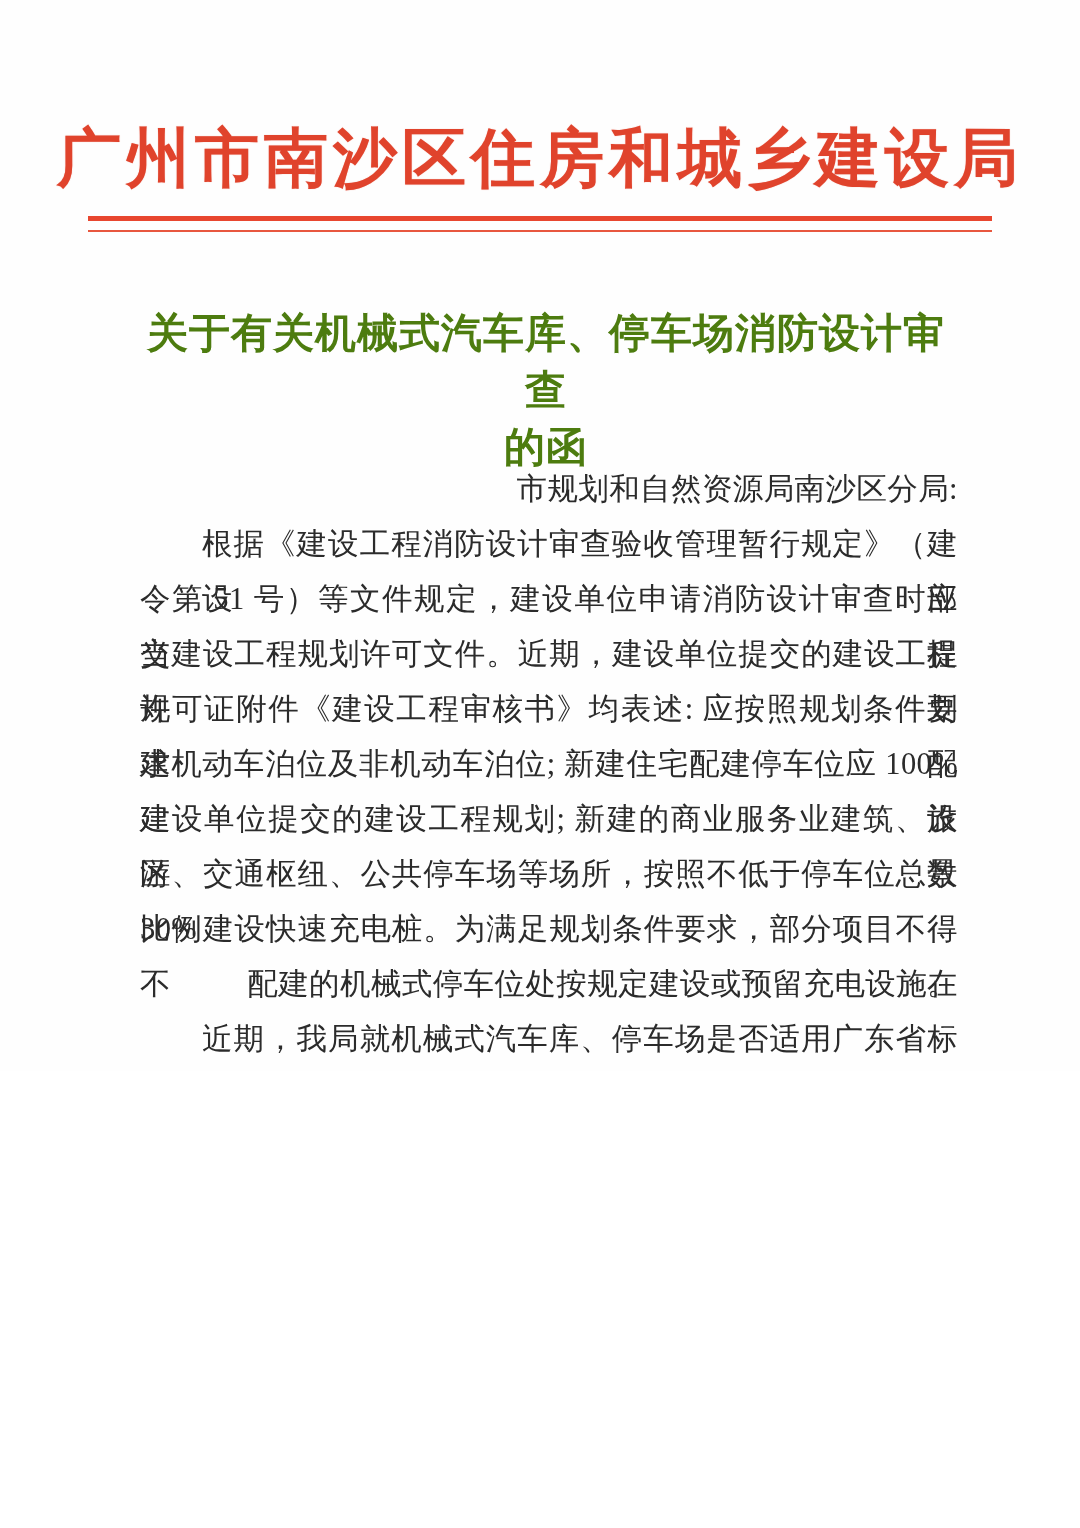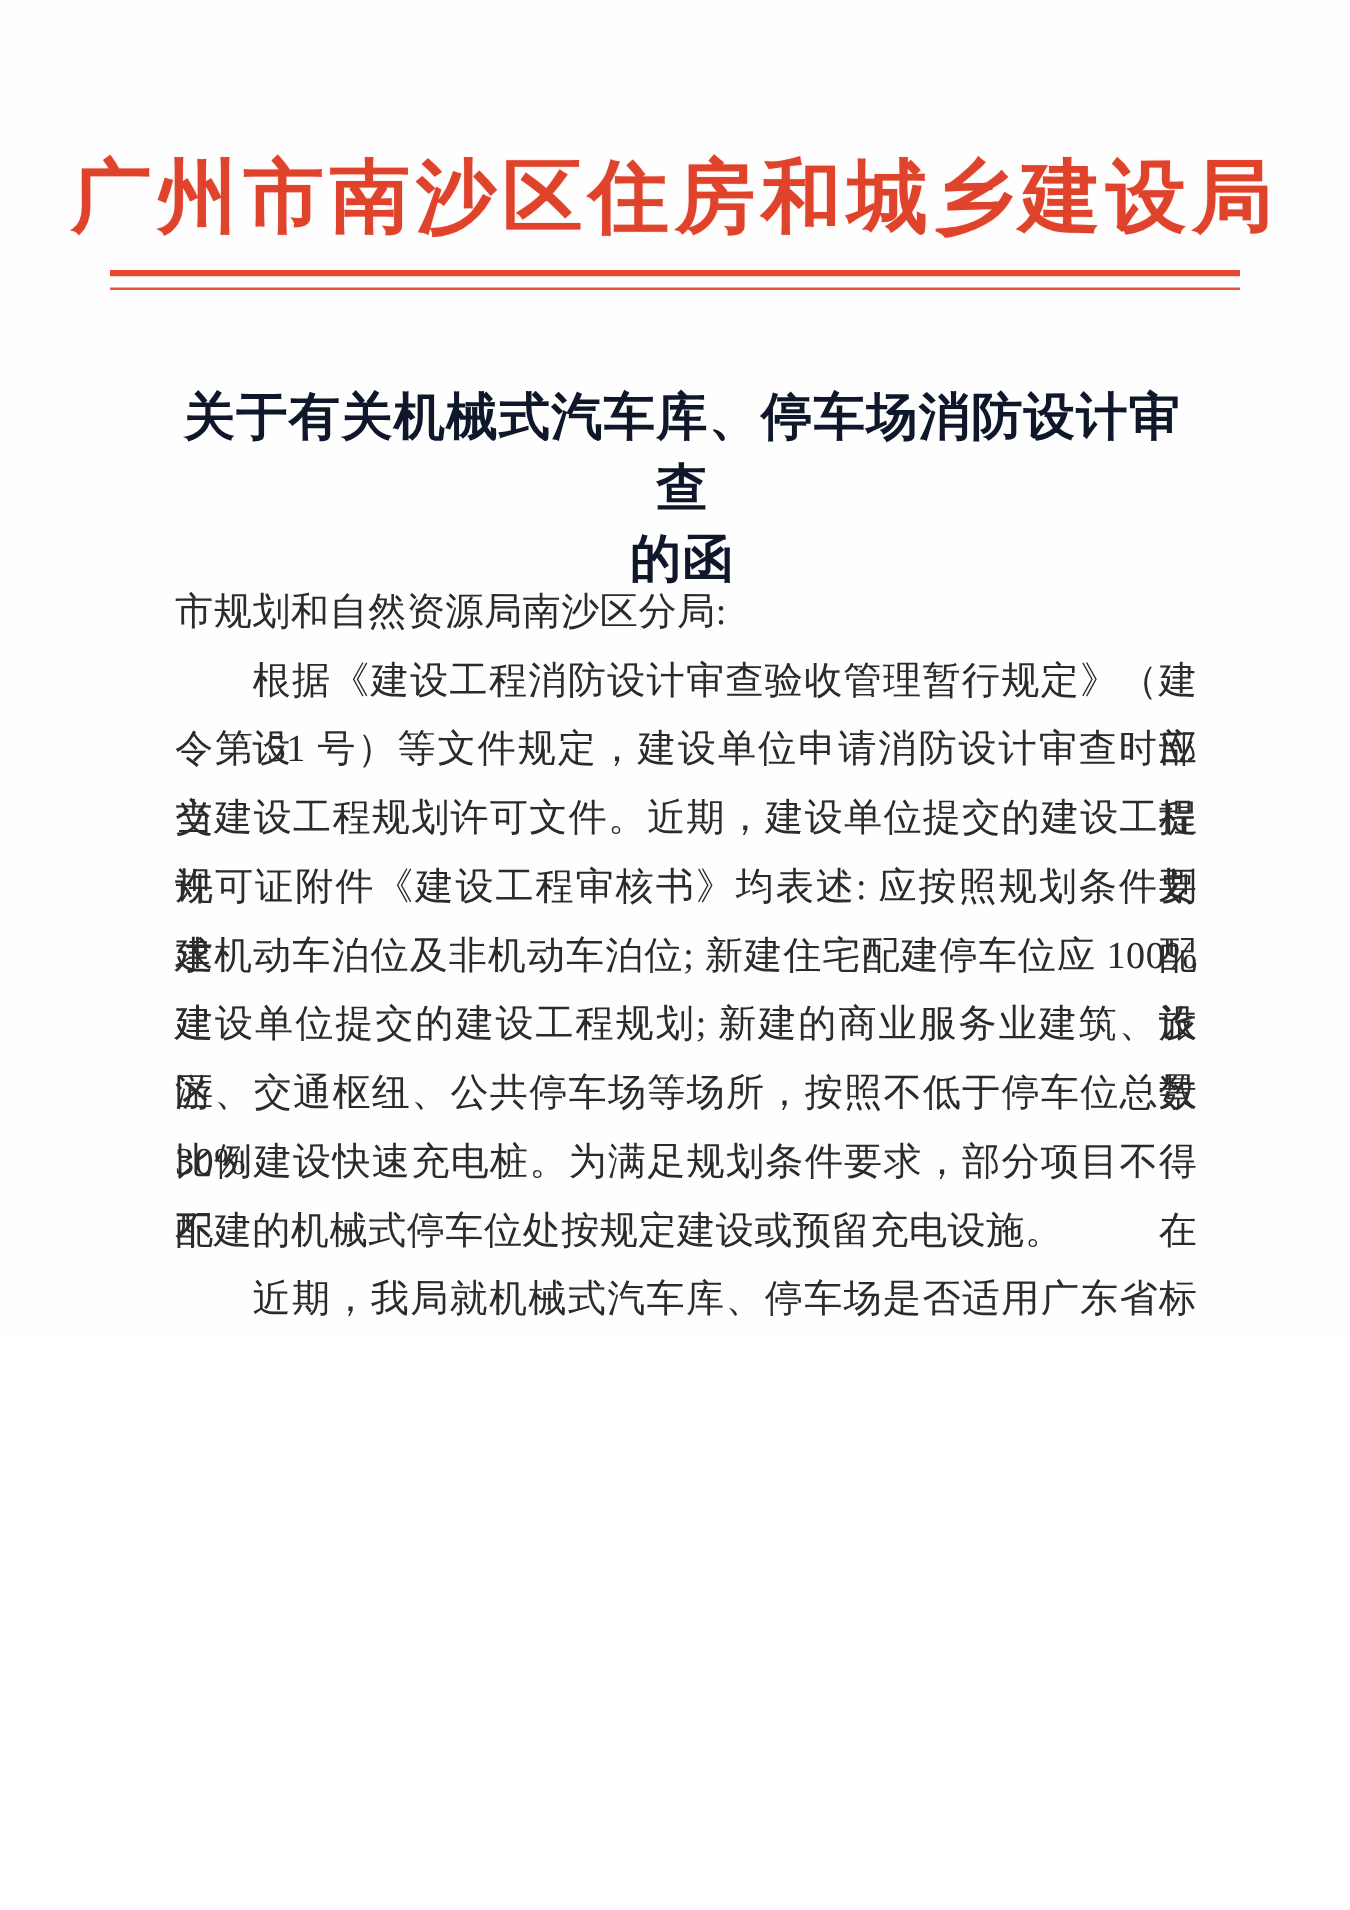--- a/index.html
+++ b/index.html
@@ -63,21 +63,21 @@
   }
   .rule-gap { height: 9px; }
 
   
   .doc-title {
     position: absolute;
     left: 140px;
     top: 305px;
     width: 812px;
     text-align: center;
-    color: #0f172a;
+    color: #4d7c0f;
     font-family: "DejaVu Serif", "Liberation Serif", serif;
     font-weight: 700;
     font-size: 41px;
     line-height: 57px;
     letter-spacing: 1px;
   }
   .doc-title .line2 { display: block; }
 
   
   .body-block {
@@ -88,20 +88,21 @@
     color: #2b2b2b;
     font-size: 30.5px;
     line-height: 55px;
     letter-spacing: 0.4px;
     font-family: "Liberation Serif", "DejaVu Serif", serif;
   }
 
   .body-line {
     white-space: nowrap;
     height: 55px;
+    text-align: right;
   }
   .body-line.indent { padding-left: 62px; }
   .body-line.justify {
     white-space: normal;
     text-align: justify;
     text-align-last: justify;
   }
 
   
   .watermark {

